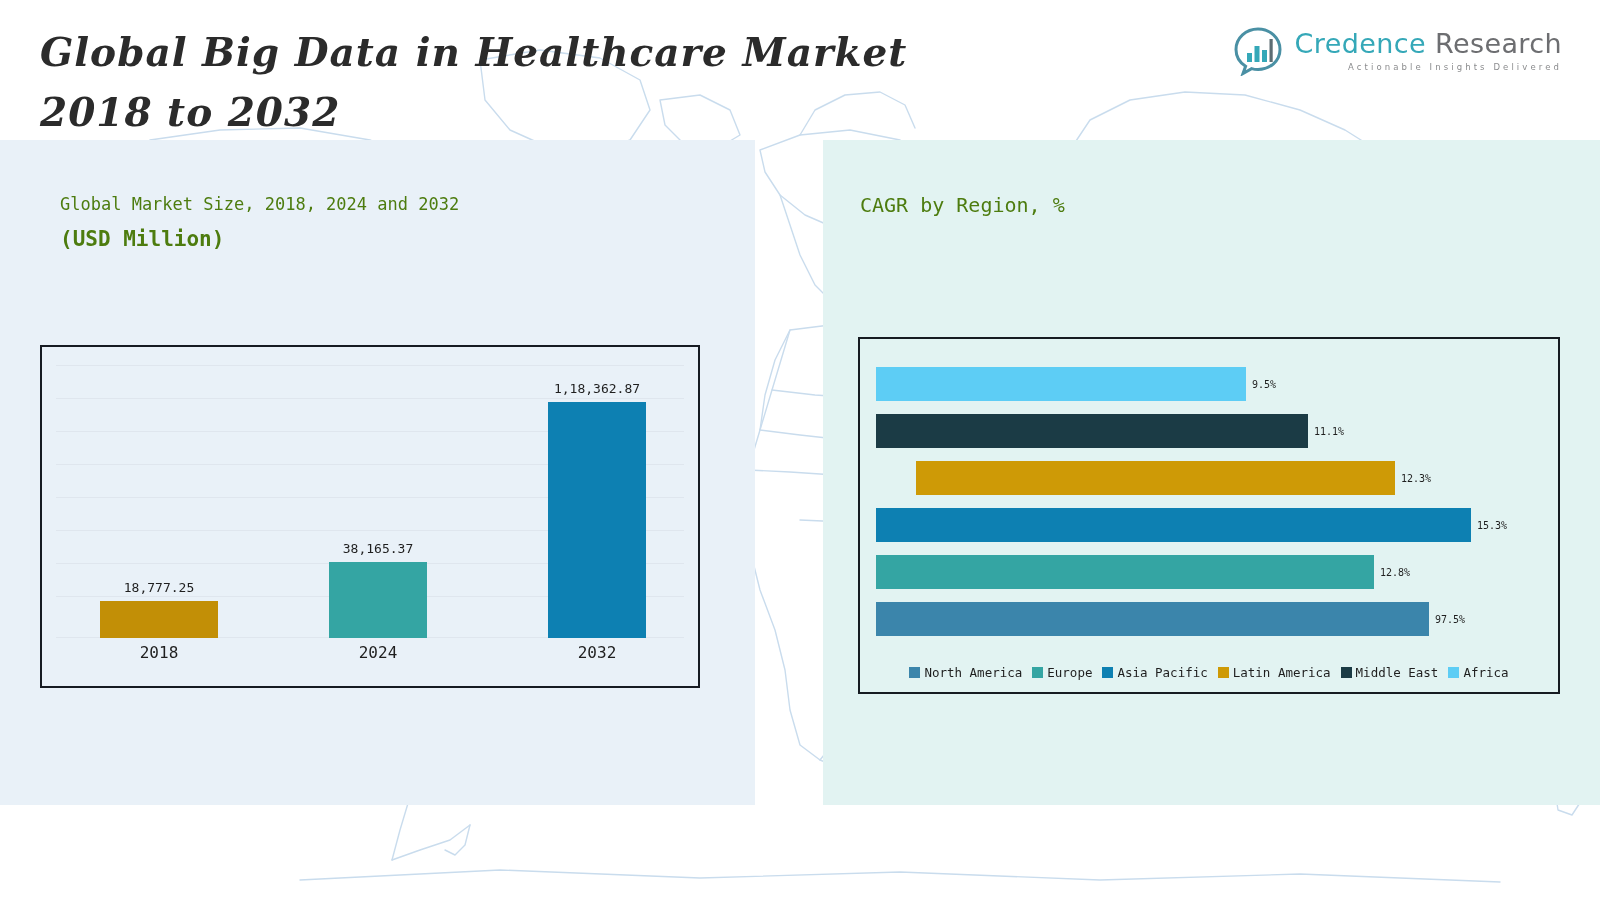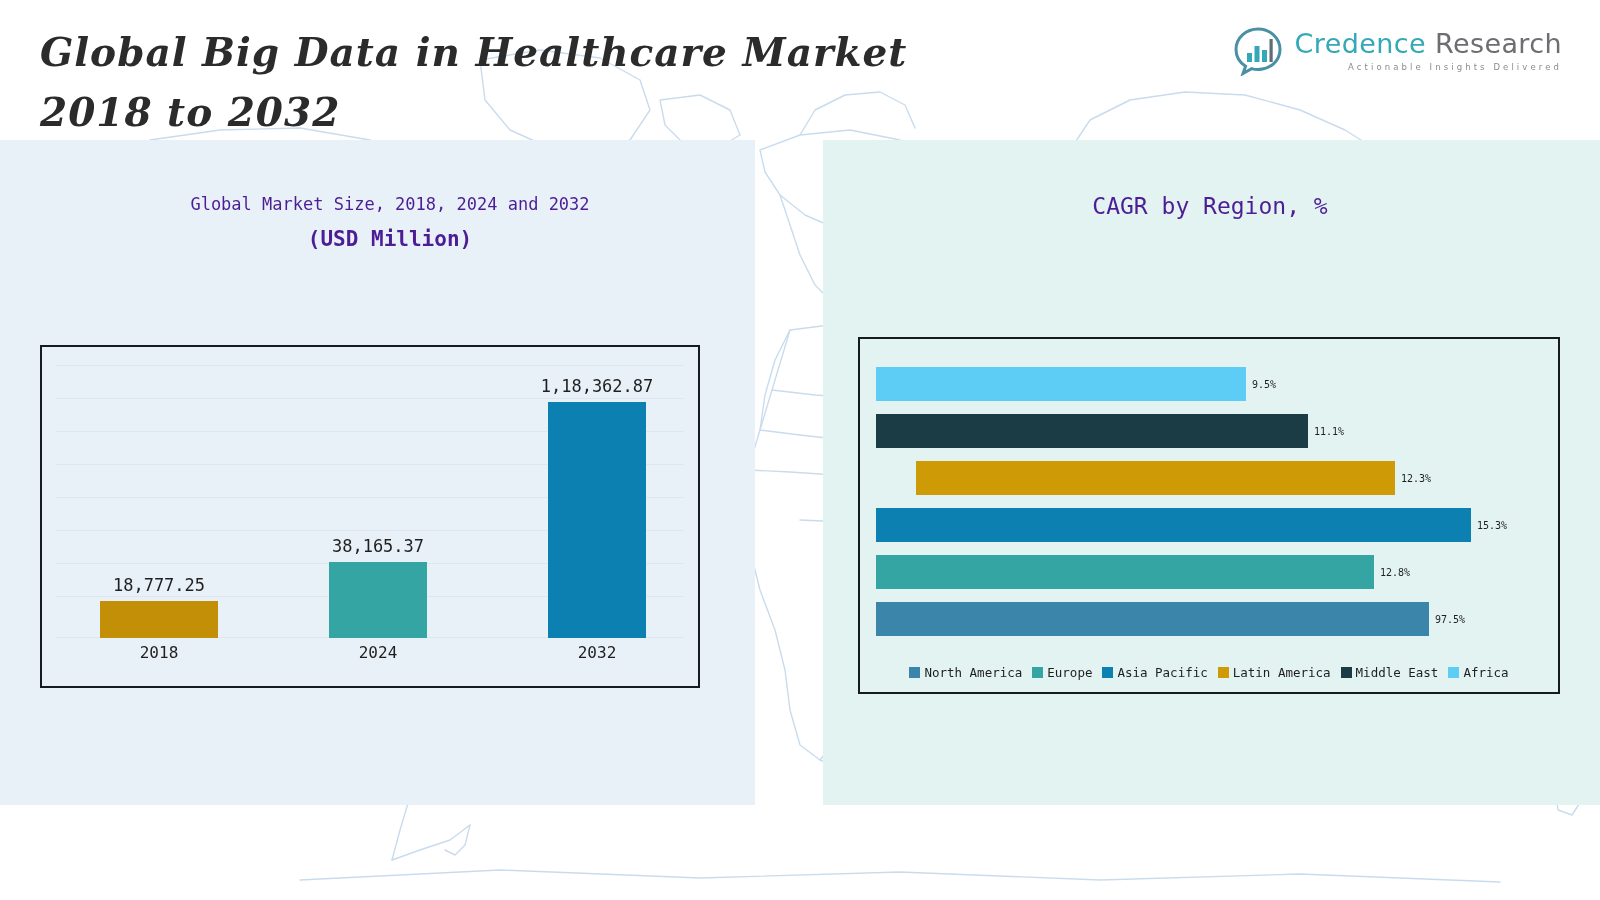--- a/index.html
+++ b/index.html
@@ -35,36 +35,36 @@
   #logo-text{display:flex;flex-direction:column;line-height:1;}
   #logo-name{font-family:"DejaVu Sans","Liberation Sans",sans-serif;font-size:27px;letter-spacing:.4px;}
   #logo-name .c1{color:#35a8b8;}
   #logo-name .c2{color:#6d6e71;}
   #logo-tag{
     font-family:"DejaVu Sans","Liberation Sans",sans-serif;
     font-size:8.5px;color:#8b8c8e;letter-spacing:3.1px;margin-top:6px;text-align:right;
   }
 
   
-  .chart-title{position:absolute;z-index:3;color:#4c1d95;text-align:center;}
+  .chart-title{position:absolute;z-index:3;color:#4d7c0f;}
   #left-title{left:60px;top:188px;width:660px;font-size:17px;line-height:1.9;}
   #left-title .sub{display:block;font-weight:700;font-size:21px;}
-  #right-title{left:860px;top:193px;width:700px;font-size:23px;}
+  #right-title{left:860px;top:193px;width:700px;font-size:20px;}
 
   
   .frame{position:absolute;z-index:3;border:2px solid #161b22;box-sizing:border-box;}
   #frame-left{left:40px;top:345px;width:660px;height:343px;}
   #frame-right{left:858px;top:337px;width:702px;height:357px;}
 
   
   #col-plot{position:absolute;left:0;top:0;right:0;bottom:0;}
   .gridline{position:absolute;left:14px;right:14px;height:1px;background:#dfe6ee;}
   .col-bar{position:absolute;bottom:48px;}
   .col-label{
-    position:absolute;font-size:17px;color:#1f1f1f;white-space:nowrap;
+    position:absolute;font-size:13px;color:#1f1f1f;white-space:nowrap;
     transform:translateX(-50%);
   }
   .col-tick{
     position:absolute;bottom:24px;font-size:16px;color:#1f1f1f;
     transform:translateX(-50%);white-space:nowrap;
   }
   #baseline{position:absolute;left:14px;right:14px;bottom:48px;height:1px;background:#dfe6ee;}
 
   
   #bar-plot{position:absolute;left:0;top:0;right:0;bottom:0;}

